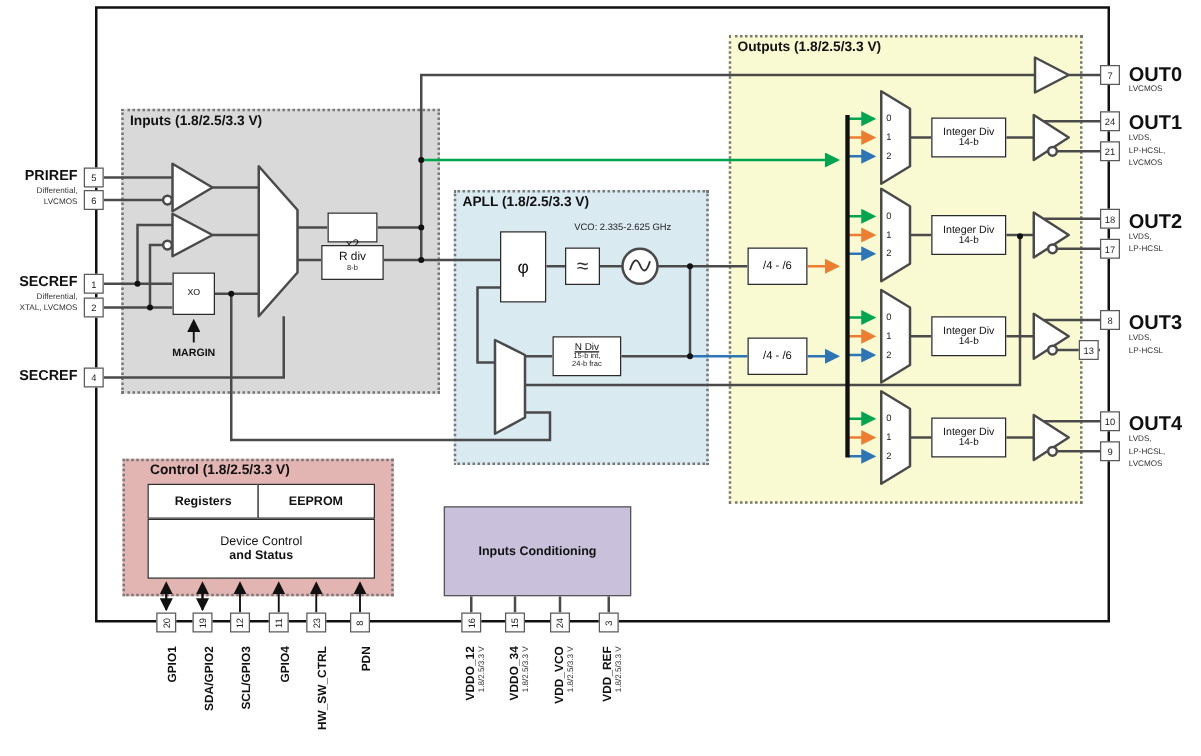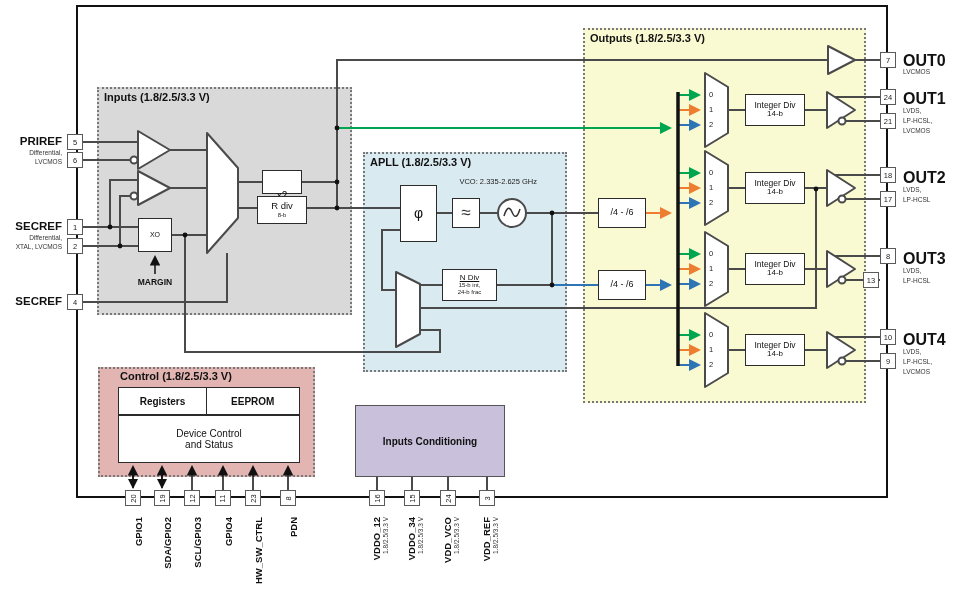--- a/index.html
+++ b/index.html
@@ -237,21 +237,21 @@
 </div>
 
 <div class="wbox" style="left:118px;top:387px;width:89px;height:28px;">
   <span style="font-size:10px;font-weight:bold;">Registers</span>
 </div>
 <div class="wbox" style="left:205.5px;top:387px;width:94.5px;height:28px;">
   <span style="font-size:10px;font-weight:bold;">EEPROM</span>
 </div>
 <div class="wbox" style="left:118px;top:415px;width:182px;height:48px;">
   <span style="font-size:10px;font-weight:normal;">Device Control</span>
-  <span style="font-size:10px;font-weight:normal;">and Status</span>
+  <span style="font-size:10px;font-weight:bold;">and Status</span>
 </div>
 <div class="wbox" style="left:355px;top:405px;width:150px;height:72px;background:#C9C0DB;border:1.6px solid #555;">
   <span style="font-size:10px;font-weight:bold;">Inputs Conditioning</span>
 </div>
 
 <div class="muxnum" style="left:709px;top:90px;">0</div>
 <div class="muxnum" style="left:709px;top:105px;">1</div>
 <div class="muxnum" style="left:709px;top:120px;">2</div>
 <div class="muxnum" style="left:709px;top:168px;">0</div>
 <div class="muxnum" style="left:709px;top:183px;">1</div>

